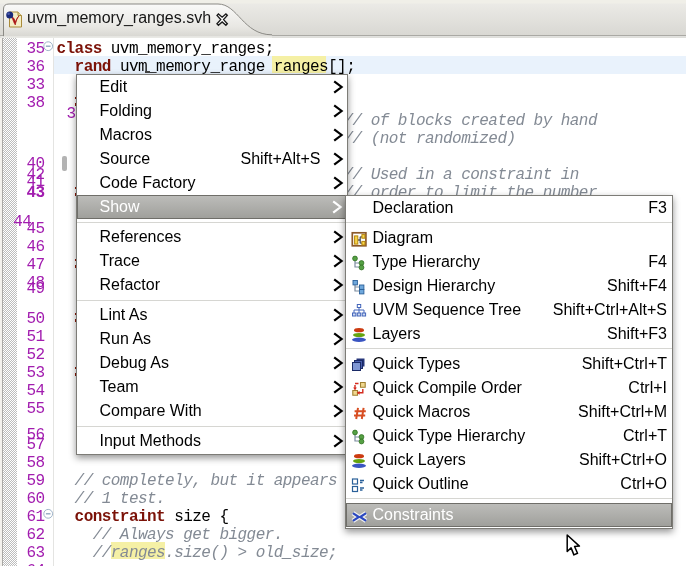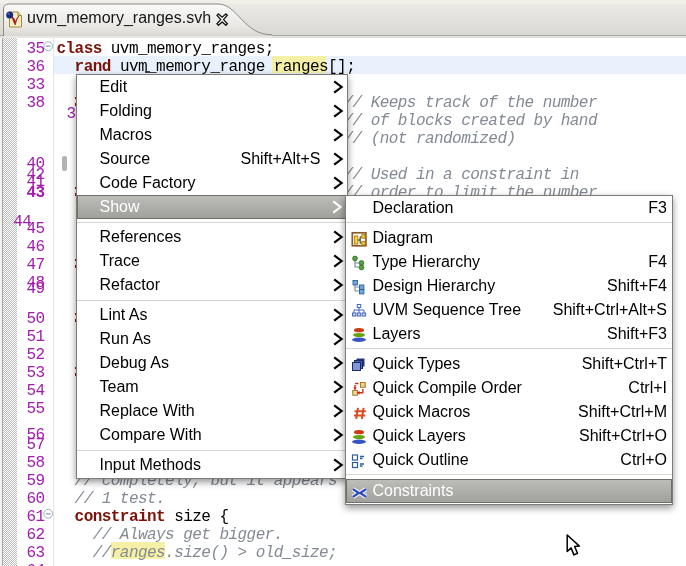--- a/index.html
+++ b/index.html
@@ -95,21 +95,20 @@
   <div style="position:absolute;left:74.5px;top:193.4px;width:2.5px;height:2.6px;background:#8b1505;"></div>
   <div style="position:absolute;left:74.5px;top:258.9px;width:2.5px;height:2.6px;background:#8b1505;"></div>
   <div style="position:absolute;left:74.5px;top:265.4px;width:2.5px;height:2.6px;background:#8b1505;"></div>
   <div style="position:absolute;left:74.5px;top:312.9px;width:2.5px;height:2.6px;background:#8b1505;"></div>
   <div style="position:absolute;left:74.5px;top:319.4px;width:2.5px;height:2.6px;background:#8b1505;"></div>
   <div style="position:absolute;left:74.5px;top:366.9px;width:2.5px;height:2.6px;background:#8b1505;"></div>
   <div style="position:absolute;left:74.5px;top:373.4px;width:2.5px;height:2.6px;background:#8b1505;"></div>
 
   <div style="position:absolute;left:61.5px;top:156px;width:5px;height:15px;background:#b3b3b3;border-radius:2px;"></div>
 
-  <div class="mono cl cm" style="left:343.5px;top:94.4px;">// Keeps track of the number</div>
   <div class="mono cl cm" style="left:343.5px;top:112.4px;">// of blocks created by hand</div>
   <div class="mono cl cm" style="left:343.5px;top:130.4px;">// (not randomized)</div>
   <div class="mono cl cm" style="left:343.5px;top:166.4px;">// Used in a constraint in</div>
   <div class="mono cl cm" style="left:343.5px;top:184.4px;">// order to limit the number</div>
 
   <div class="mono cl cm" style="top:472.4px;">  // completely, but it appears</div>
   <div class="mono cl cm" style="top:490.4px;">  // 1 test.</div>
   <div class="mono cl" style="top:508.4px;">  <span class="kw">constraint</span> size {</div>
   <div class="mono cl cm" style="top:526.4px;">    // Always get bigger.</div>
   <div class="mono cl cm" style="top:544.4px;">    //ranges.size() &gt; old_size;</div>
@@ -186,23 +185,20 @@
       </svg></div>
   <div class="mi">Run As<svg class="arr" width="12" height="14">
         <path d="M2.2,1.3 L9.6,7 L2.2,12.7" fill="none" stroke="#000" stroke-width="2.2"></path>
       </svg></div>
   <div class="mi">Debug As<svg class="arr" width="12" height="14">
         <path d="M2.2,1.3 L9.6,7 L2.2,12.7" fill="none" stroke="#000" stroke-width="2.2"></path>
       </svg></div>
   <div class="mi">Team<svg class="arr" width="12" height="14">
         <path d="M2.2,1.3 L9.6,7 L2.2,12.7" fill="none" stroke="#000" stroke-width="2.2"></path>
       </svg></div>
-  <div class="mi">Replace With<svg class="arr" width="12" height="14">
-        <path d="M2.2,1.3 L9.6,7 L2.2,12.7" fill="none" stroke="#000" stroke-width="2.2"></path>
-      </svg></div>
   <div class="mi">Compare With<svg class="arr" width="12" height="14">
         <path d="M2.2,1.3 L9.6,7 L2.2,12.7" fill="none" stroke="#000" stroke-width="2.2"></path>
       </svg></div>
   <div class="sep"></div>
   <div class="mi">Input Methods<svg class="arr" width="12" height="14">
         <path d="M2.2,1.3 L9.6,7 L2.2,12.7" fill="none" stroke="#000" stroke-width="2.2"></path>
       </svg></div>
   <div style="height:1px;"></div>
 </div>
 
@@ -249,20 +245,26 @@
   <div class="mi"><span class="ico"><svg width="16" height="16" viewBox="0 0 16 16">
           <path d="M9.5,1.5 L14.2,1.5 L14.2,6.3 L9.5,6.3 Z" fill="#f0d890" stroke="#a08030" stroke-width="1.1"></path>
           <path d="M1.8,9.5 L6.5,9.5 L6.5,14.2 L1.8,14.2 Z" fill="#f0d890" stroke="#a08030" stroke-width="1.1"></path>
           <path d="M11.8,8 L11.8,11.8 L8,11.8 M4,4 L4,7.5 M7.5,2.5 L4,2.5" stroke="#d42a1e" stroke-width="1.4" fill="none"></path>
           <path d="M8.6,9.9 L8.6,13.7 L5.6,11.8 Z" fill="#d42a1e"></path>
           <path d="M2.2,6.6 L5.8,6.6 L4,9.4 Z" fill="#d42a1e"></path>
         </svg></span>Quick Compile Order<span class="acc">Ctrl+I</span></div>
   <div class="mi"><span class="ico"><svg width="16" height="16" viewBox="0 0 16 16">
           <path d="M7,2.8 L5.2,14 M12.6,2.8 L10.8,14 M3.6,6.2 L14.8,6.2 M3,10.6 L14.2,10.6" stroke="#d84e22" stroke-width="2" fill="none"></path>
         </svg></span>Quick Macros<span class="acc">Shift+Ctrl+M</span></div>
+  <div class="mi"><span class="ico"><svg width="16" height="16" viewBox="0 0 16 16">
+          <path d="M4,4 L4,12 L8.5,12 M4,8 L8.5,8" stroke="#7d8ea0" stroke-width="1.2" fill="none"></path>
+          <circle cx="4" cy="3.5" r="2.4" fill="#55a044" stroke="#2e7020" stroke-width="0.8"></circle>
+          <circle cx="10.5" cy="8" r="2.4" fill="#55a044" stroke="#2e7020" stroke-width="0.8"></circle>
+          <circle cx="10.5" cy="12.5" r="2.4" fill="#55a044" stroke="#2e7020" stroke-width="0.8"></circle>
+        </svg></span>Quick Type Hierarchy<span class="acc">Ctrl+T</span></div>
   <div class="mi"><span class="ico"><svg width="16" height="16" viewBox="0 0 16 16">
           <ellipse cx="8" cy="3.2" rx="5" ry="2.1" fill="#cc3b11"></ellipse>
           <ellipse cx="8" cy="8" rx="6" ry="2.1" fill="#64a410"></ellipse>
           <ellipse cx="8" cy="12.8" rx="7" ry="2.2" fill="#3a55c2"></ellipse>
         </svg></span>Quick Layers<span class="acc">Shift+Ctrl+O</span></div>
   <div class="mi"><span class="ico"><svg width="16" height="16" viewBox="0 0 16 16">
           <rect x="1.5" y="2" width="5" height="5" fill="#fff" stroke="#2a6099" stroke-width="1.2"></rect>
           <rect x="1.5" y="9.5" width="5" height="5" fill="#fff" stroke="#2a6099" stroke-width="1.2"></rect>
           <path d="M9,3.5 L13,3.5 M9,5.5 L11.5,5.5 M9,11 L13,11 M9,13 L11.5,13" stroke="#2a6099" stroke-width="1.4"></path>
         </svg></span>Quick Outline<span class="acc">Ctrl+O</span></div>

